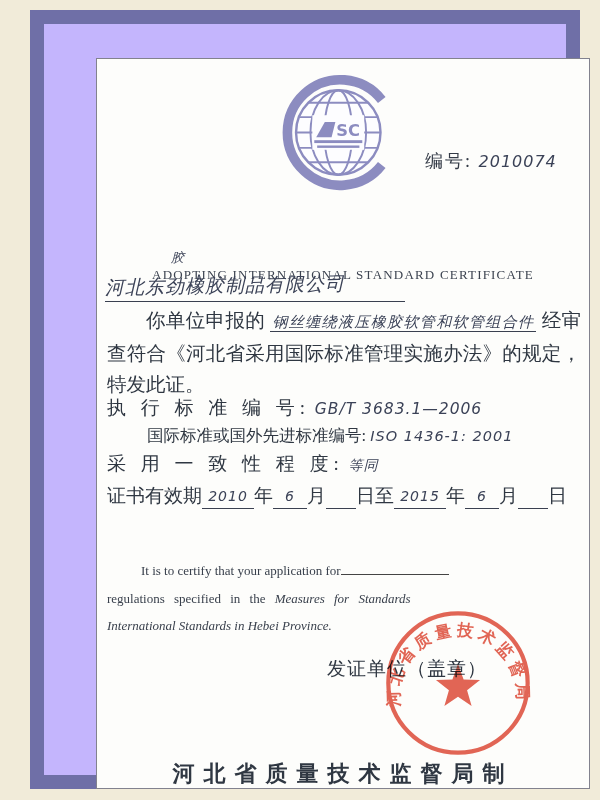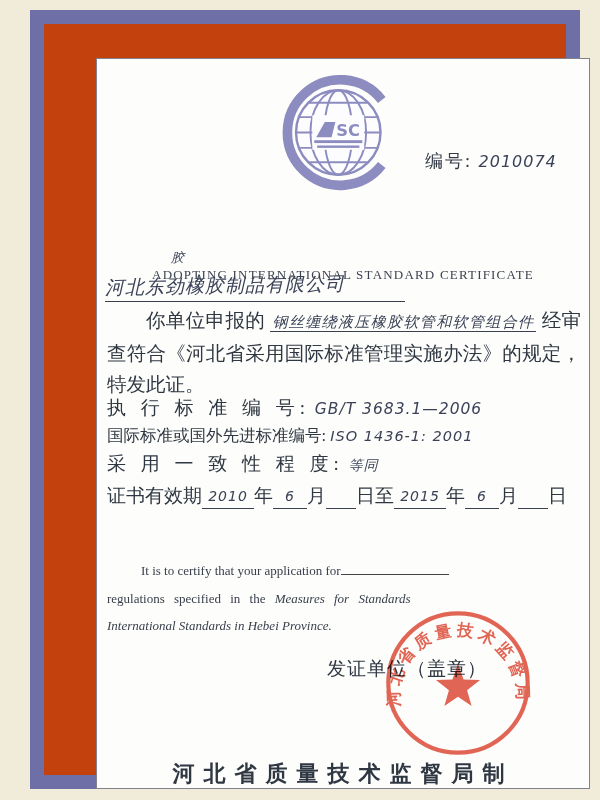--- a/index.html
+++ b/index.html
@@ -4,21 +4,21 @@
 <style>
   html,body{margin:0;padding:0;}
   body{
     width:600px;height:800px;position:relative;overflow:hidden;
     background:#f1ebd9;
     font-family:"Liberation Serif","DejaVu Serif",serif;
     color:#333a46;
   }
   .blue-frame{
     position:absolute;left:30px;top:10px;width:550px;height:779px;
-    box-sizing:border-box;border:14px solid #6f6fa7;background:#c2410c;
+    box-sizing:border-box;border:14px solid #6f6fa7;background:#c4b5fd;
   }
   .inner{
     position:absolute;left:52px;top:34px;width:494px;height:731px;
     box-sizing:border-box;border:1.5px solid #82828e;background:#fdfdfb;
   }
   .abs{position:absolute;}
   .center{width:100%;text-align:center;}
   .hand{
     font-family:"DejaVu Sans",sans-serif;font-style:italic;
     color:#3b4257;letter-spacing:1px;
@@ -43,21 +43,21 @@
     text-indent:2em;text-align:justify;color:#2f3742;
   }
   .product{
     font-size:15px;border-bottom:1.5px solid #3a4050;padding:0 2px;
     white-space:nowrap;
   }
   .field{left:10px;color:#2f3742;white-space:nowrap;}
   .f1{top:336px;font-size:19px;}
   .f1 .lbl{letter-spacing:5px;}
   .f1 .hand{font-size:15.5px;}
-  .f2{top:366px;font-size:16.5px;}
+  .f2{top:366px;font-size:16.5px;margin-left:40px;}
   .f2 .hand{font-size:14.5px;}
   .f3{top:392px;font-size:19px;}
   .f3 .lbl{letter-spacing:5px;}
   .f3 .hand{font-size:14px;}
   .validity{left:10px;top:424px;font-size:19px;color:#2f3742;white-space:nowrap;}
   .ul{
     display:inline-block;border-bottom:1.5px solid #3a4050;
     text-align:center;vertical-align:bottom;height:24px;
   }
   .ul .hand{font-size:14px;}

